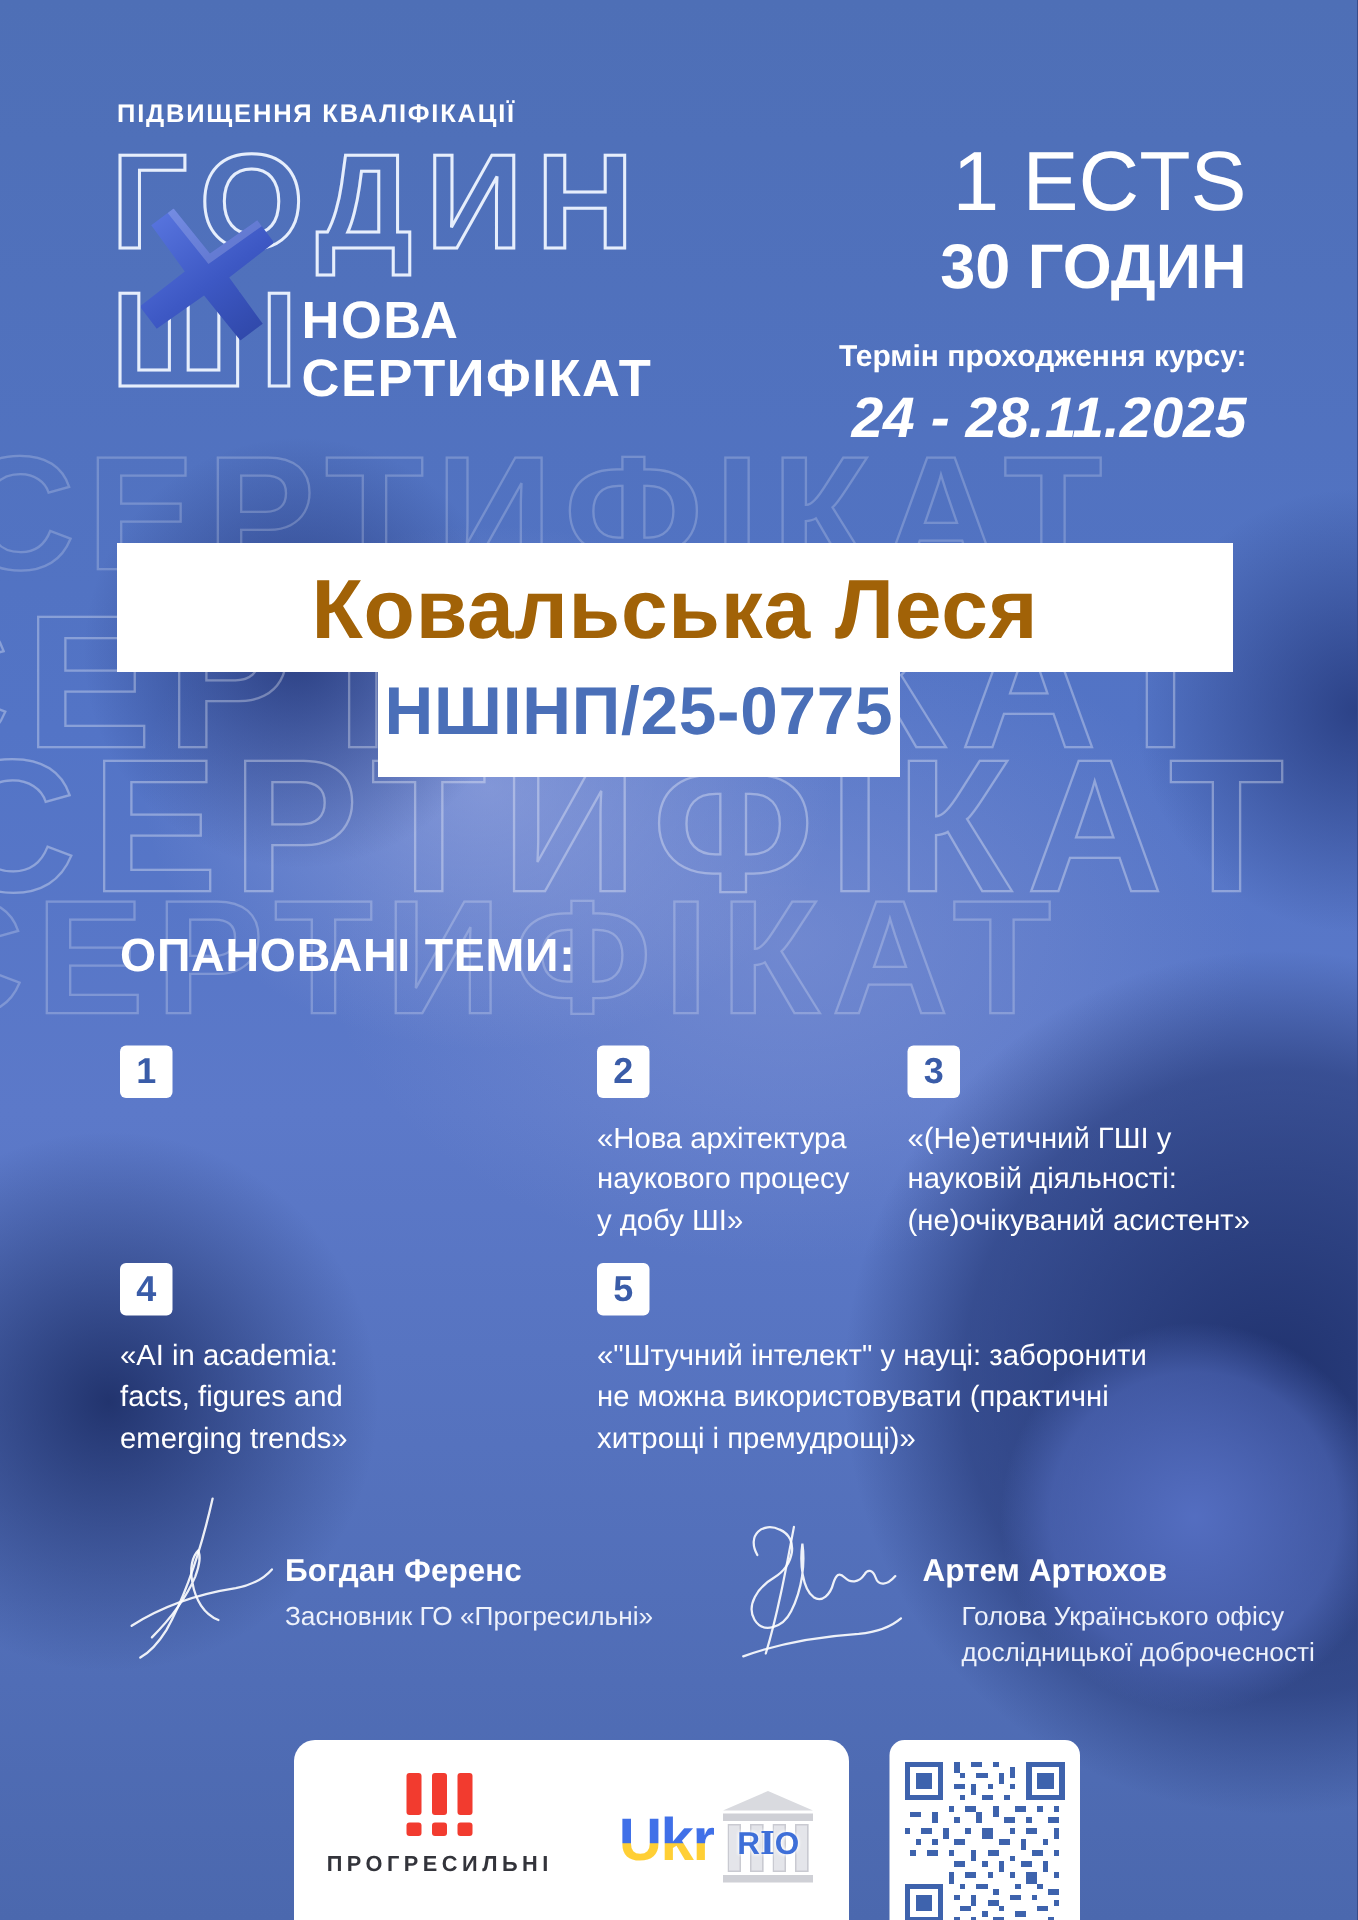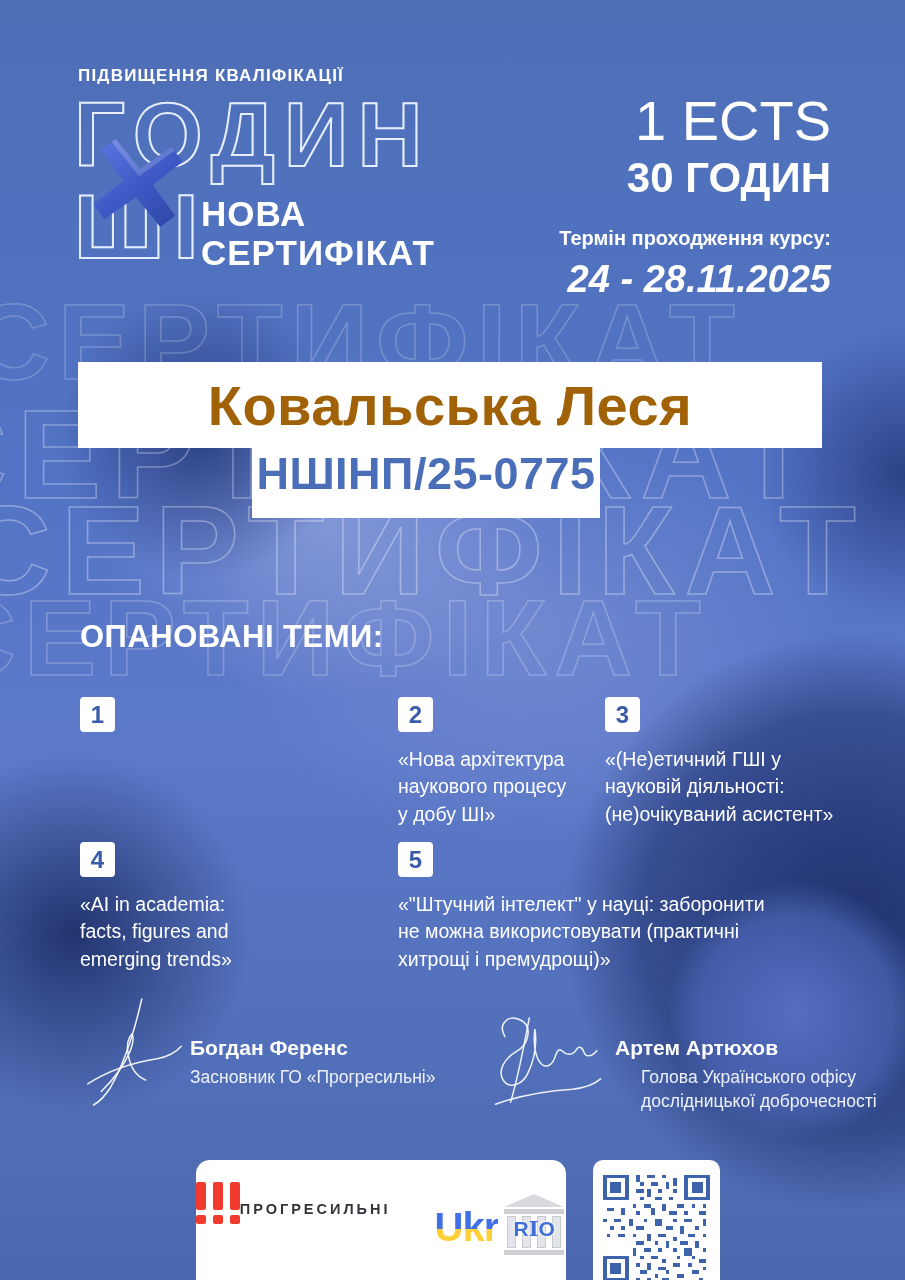--- a/index.html
+++ b/index.html
@@ -69,21 +69,21 @@
   .sig-right-art{left:488px;top:1010px;width:122px;height:104px;}
   .sig-name{font-size:21px;font-weight:700;}
   .sig-role{font-size:17.5px;font-weight:400;color:#EDF1FB;line-height:1.35;white-space:pre-line;}
   .sn-left{left:190px;top:1036px;}
   .sr-left{left:190px;top:1066px;}
   .sn-right{left:615px;top:1036px;}
   .sr-right{left:615px;top:1066px;margin-left:26px;}
   
   .partners-box{left:196px;top:1160px;width:370px;height:136px;background:#fff;border-radius:14px;
     display:flex;align-items:flex-start;justify-content:center;gap:44px;padding-top:22px;box-sizing:border-box;}
-  .prog{display:flex;flex-direction:row;align-items:center;}
+  .prog{display:flex;flex-direction:column;align-items:center;}
   .bars{display:flex;gap:7px;}
   .barcol{display:flex;flex-direction:column;align-items:center;}
   .bar{width:10px;height:28px;background:#F23B2F;border-radius:2px;}
   .dot{width:10px;height:9px;background:#F23B2F;border-radius:2px;margin-top:5px;}
   .prog-name{margin-top:11px;font-size:14.5px;letter-spacing:3px;color:#33343B;font-weight:700;}
   .ukrrio{display:flex;align-items:center;margin-top:12px;}
   .ukr-text{font-size:40px;font-weight:800;letter-spacing:-1px;
     background:linear-gradient(180deg,#4070E8 0 53%,#FFCF35 53% 100%);
     -webkit-background-clip:text;background-clip:text;color:transparent;}
   .temple{position:relative;width:64px;height:66px;margin-left:4px;}

